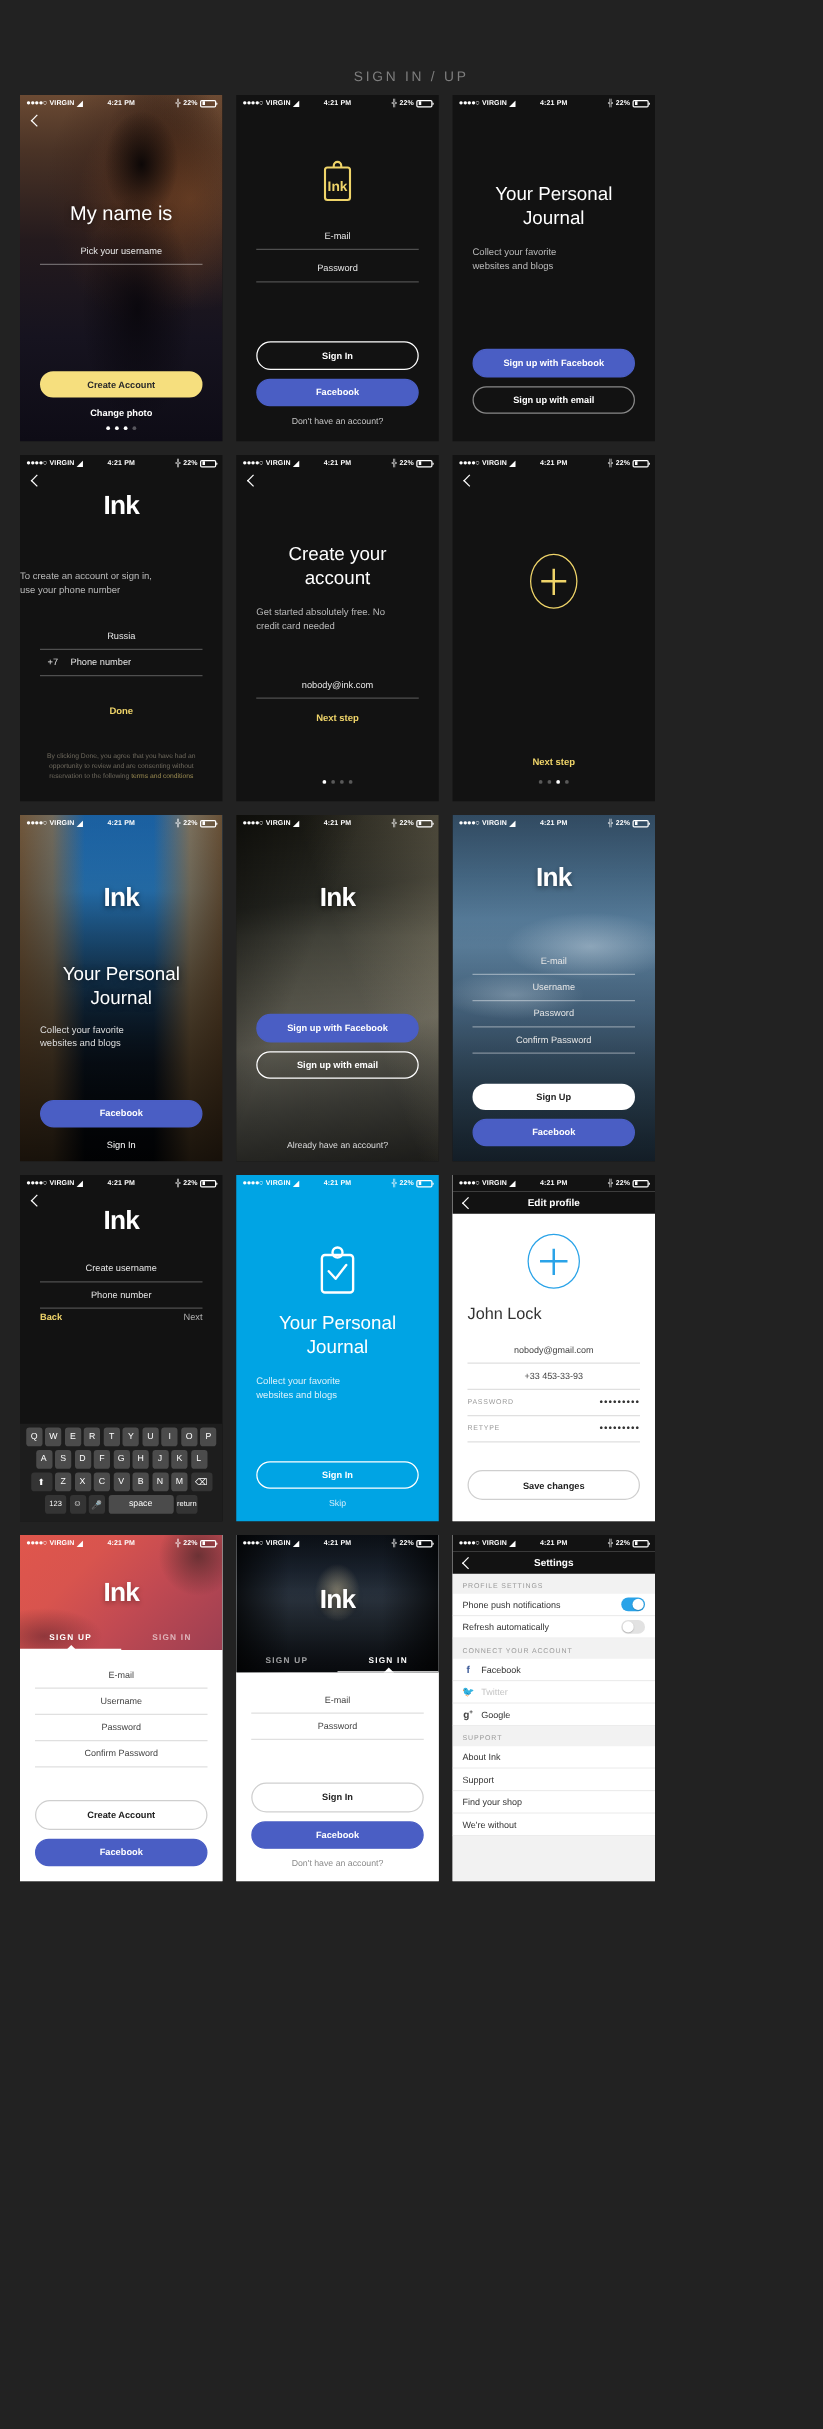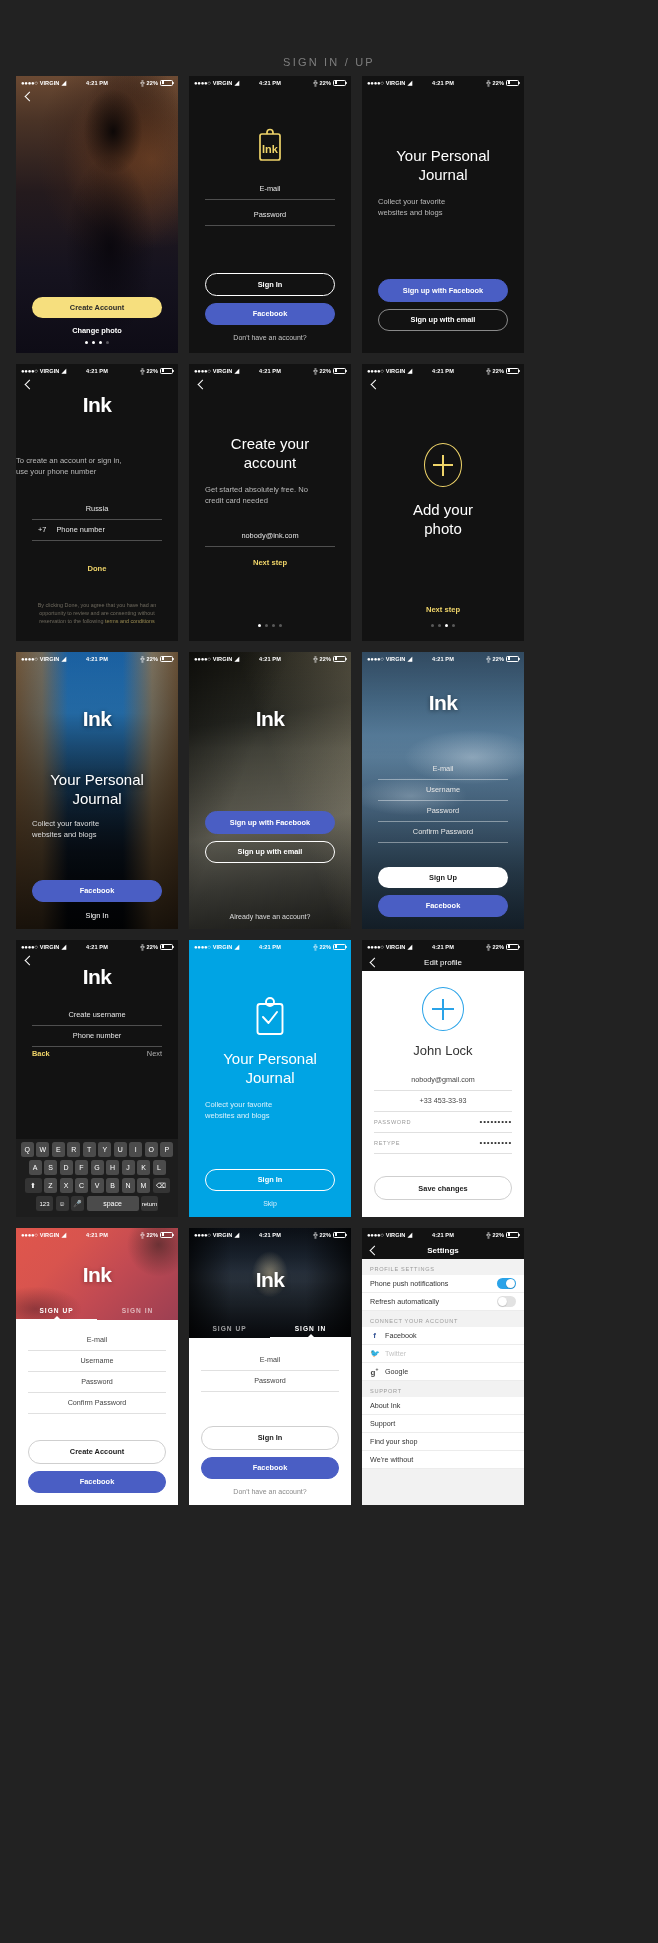--- a/index.html
+++ b/index.html
@@ -201,21 +201,21 @@
     cursor: pointer; font-weight: 400;
   }
   .key.wide { width: 17px; }
   .key.space { width: 52px; }
   .key.dark { background: #343434; }
   .key.fn { width: 17px; font-size: 6px; }
 
   
   .white { background: #fff; color: #222; }
 
-  .name-title { font-size: 13px; font-weight: 300; text-align: center; color: #333; }
+  .name-title { font-size: 13px; font-weight: 300; text-align: left; color: #333; }
   .wfield {
     border-bottom: .8px solid #e0e0e0; padding: 5px 0 6px; font-size: 7.2px;
     text-align: center; color: #444; cursor: text;
   }
   .wfield.row { display: flex; align-items: center; justify-content: space-between; text-align: left; }
   .wlabel { font-size: 5.6px; color: #9a9a9a; letter-spacing: .6px; }
   .wdots { font-size: 8px; letter-spacing: .8px; color: #333; }
   .btn-save {
     border: .9px solid #cfcfcf; border-radius: 20px; text-align: center;
     font-size: 7.4px; font-weight: 700; padding: 6.5px 0; color: #222; cursor: pointer;
@@ -287,20 +287,24 @@
         <span class="sb-right">
             <span>╬</span>
             <span>22%</span>
             <span class="batt">
               <i></i>
             </span>
           </span>
       </div>
       <div class="back-chevron"></div>
       <div style="flex:1"></div>
+      <div class="pad" style="padding-bottom:8px">
+        <div class="h1" style="font-size:16px;text-shadow:0 1px 5px rgba(0,0,0,.5)">My name is</div>
+        <div class="field" style="margin-top:9px;border-color:rgba(255,255,255,.35)">Pick your username</div>
+      </div>
       <div style="flex:1.05"></div>
       <div class="pad" style="padding-bottom:6px">
         <div class="btn btn-yellow">Create Account</div>
         <div class="linktext" style="margin-top:8px;color:#fff;font-weight:700;font-size:7.4px">Change photo</div>
       </div>
       <div class="dots" style="padding-bottom:9px">
         <i class="on"></i>
           <i class="on"></i>
           <i class="on"></i>
           <i></i>
@@ -437,21 +441,21 @@
       </div>
       <div class="back-chevron"></div>
       <div style="height:58px"></div>
       <div class="pad">
         <div class="h1">Create your</div>
         <div class="h1">account</div>
         <div class="sub" style="margin-top:11px">
           <div>Get started absolutely free. No</div>
           <div>credit card needed</div>
         </div>
-        <div class="field" style="margin-top:20px">nobody@ink.com</div>
+        <div class="field" style="margin-top:32px">nobody@ink.com</div>
         <div class="linkyellow" style="margin-top:11px">Next step</div>
       </div>
       <div style="flex:1"></div>
       <div class="dots" style="padding-bottom:14px">
         <i class="on"></i>
           <i></i>
           <i></i>
           <i></i>
       </div>
     </div>
@@ -470,24 +474,20 @@
             <span>╬</span>
             <span>22%</span>
             <span class="batt">
               <i></i>
             </span>
           </span>
       </div>
       <div class="back-chevron"></div>
       <div style="height:66px"></div>
       <div class="plus-circle"></div>
-      <div class="pad" style="margin-top:14px">
-        <div class="h1">Add your</div>
-        <div class="h1">photo</div>
-      </div>
       <div style="flex:1"></div>
       <div class="linkyellow">Next step</div>
       <div class="dots" style="padding:10px 0 14px">
         <i></i>
           <i></i>
           <i class="on"></i>
           <i></i>
       </div>
     </div>
   </div>
@@ -719,21 +719,21 @@
         <span class="sb-right">
             <span>╬</span>
             <span>22%</span>
             <span class="batt">
               <i></i>
             </span>
           </span>
       </div>
       <div style="height:18px;background:#121212;display:flex;align-items:center;justify-content:center;position:relative">
         <div class="back-chevron" style="top:5px;left:7px"></div>
-        <span style="font-size:8px;font-weight:400;color:#fff">Edit profile</span>
+        <span style="font-size:8px;font-weight:700;color:#fff">Edit profile</span>
       </div>
       <div style="flex:1;background:#fff;padding:0 12px">
         <div style="height:16px"></div>
         <div class="plus-circle blue"></div>
         <div class="name-title" style="margin-top:12px">John Lock</div>
         <div style="height:12px"></div>
         <div class="wfield">nobody@gmail.com</div>
         <div class="wfield">+33 453-33-93</div>
         <div class="wfield row">
           <span class="wlabel">PASSWORD</span>

